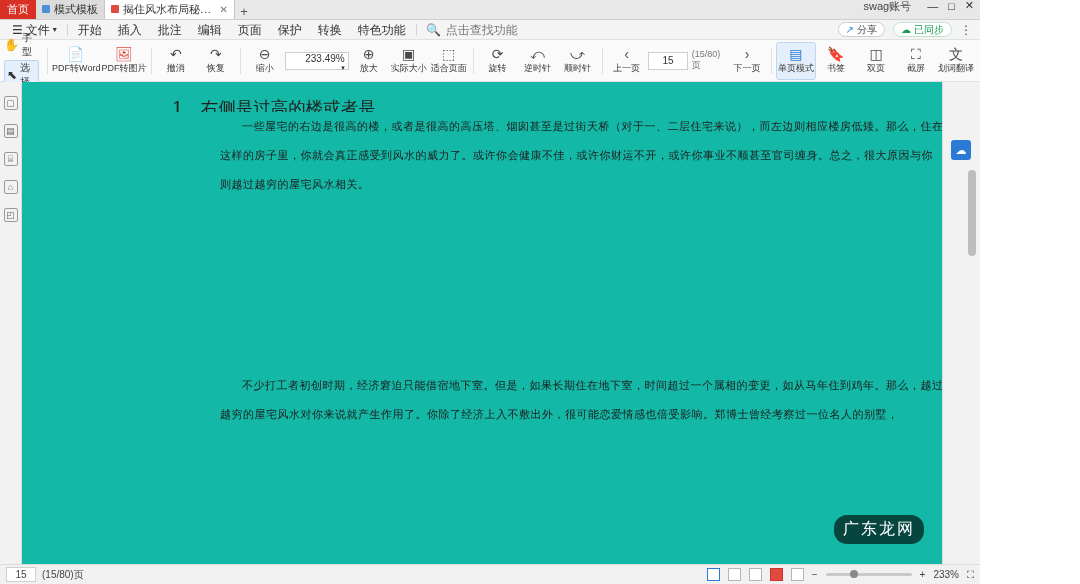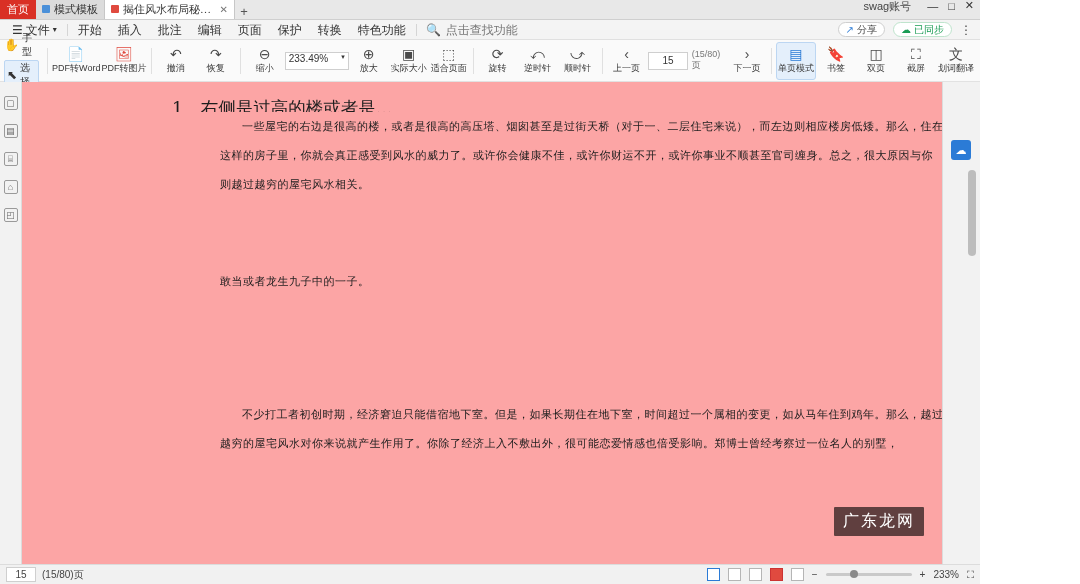--- a/index.html
+++ b/index.html
@@ -61,65 +61,65 @@
     font-size:9px; color:#3a3a3a; white-space:nowrap;
   }
   .tool .ic { font-size:14px; line-height:14px; color:#4a4a4a; }
   .tool.red .ic { color:#e04a3f; }
   .tool.blue .ic { color:#2b7bd6; }
   .tool.sel { background:#e4effb; border:1px solid #bcd6f2; border-radius:3px; height:38px; }
   .tsep { width:1px; height:26px; background:#e0e0e0; margin:0 4px; }
   .zoomrow { display:flex; align-items:center; gap:2px; }
   .zoombox {
     width:64px; height:18px; border:1px solid #cfcfcf; background:#fff;
-    font-size:10px; display:flex; align-items:flex-start; justify-content:space-between;
-    padding:0 3px; color:#333;
+    font-size:10px; display:flex; align-items:flex-end; justify-content:space-between;
+    padding:0 3px; color:#333;flex-direction:column;
   }
   .pagebox {
     width:44px; height:18px; border:1px solid #cfcfcf; background:#fff;
     font-size:10px; display:flex; align-items:center; justify-content:center; color:#333;
   }
   .pagetotal { font-size:9px; color:#777; margin-left:2px; }
 
   
   .main { flex:1; display:flex; position:relative; overflow:hidden; background:#6e6e6e; }
   .leftbar {
     width:22px; background:#f2f2f2; border-right:1px solid #dcdcdc;
     display:flex; flex-direction:column; align-items:center; padding-top:14px; gap:14px;
   }
   .lb-ic { width:14px; height:14px; border:1px solid #9a9a9a; border-radius:2px; color:#666; font-size:9px;
            display:flex; align-items:center; justify-content:center; }
 
   .pagearea { flex:1; position:relative; overflow:hidden; background:#787878; }
   .page {
     position:absolute; left:0; top:0; width:1042px; height:100%;
-    background:#fca5a5; padding:14px 120px 0 150px;
+    background:#14b8a6; padding:14px 120px 0 150px;
   }
   .doc { font-family:"DejaVu Serif", "Liberation Serif", serif; color:#1d1d1d; }
   .p-line { font-size:11px; line-height:29px; letter-spacing:.5px;margin-left:48px; }
   .ind { text-indent:2em; }
   .heading { font-size:17.5px; line-height:29px; font-weight:600; letter-spacing:.5px; }
   .topcut { font-size:17.5px; color:#1d1d1d; height:16px; overflow:hidden; }
 
   .rightrail {
     position:absolute; right:0; top:0; width:38px; height:100%;
     background:#f2f2f2; border-left:1px solid #dcdcdc;
   }
   .rr-btn {
     position:absolute; right:9px; top:58px; width:20px; height:20px; border-radius:3px;
     background:#2b7bd6; color:#fff; font-size:11px; display:flex; align-items:center; justify-content:center;
   }
   .vscroll {
     position:absolute; right:4px; top:88px; width:8px; height:86px; border-radius:4px; background:#bdbdbd;
   }
 
   .watermark {
-    position:absolute; right:56px; bottom:28px;
+    position:absolute; right:56px; bottom:20px;
     background:rgba(0,0,0,.62); color:#fff; font-size:16px;
-    padding:4px 9px; border-radius:1px; letter-spacing:2px;
+    padding:4px 9px; border-radius:13px; letter-spacing:2px;
     font-family:"DejaVu Sans", sans-serif;
   }
 
   
   .statusbar {
     height:20px; background:#f1f1f1; border-top:1px solid #dcdcdc;
     display:flex; align-items:center; gap:6px; padding:0 6px; font-size:10px; color:#444;
   }
   .sb-page { width:30px; height:15px; border:1px solid #cfcfcf; background:#fff;
              display:flex; align-items:center; justify-content:center; font-size:10px; }
@@ -305,21 +305,20 @@
       <div class="lb-ic">⌂</div>
       <div class="lb-ic">◰</div>
     </div>
 
     <div class="pagearea">
       <div class="page doc">
         <div class="topcut">1、右侧是过高的楼或者是...</div>
         <div class="p-line ind">一些屋宅的右边是很高的楼，或者是很高的高压塔、烟囱甚至是过街天桥（对于一、二层住宅来说），而左边则相应楼房低矮。那么，住在这样的房子里，你就会真正感受到风水的威力了。或许你会健康不佳，或许你财运不开，或许你事业不顺甚至官司缠身。总之，很大原因与你则越过越穷的屋宅风水相关。</div>
         <div style="height:46px"></div>
         <div style="height:22px"></div>
-        <div class="p-line">敢当或者龙生九子中的一子。</div>
         <div style="height:104px"></div>
         <div class="p-line ind">不少打工者初创时期，经济窘迫只能借宿地下室。但是，如果长期住在地下室，时间超过一个属相的变更，如从马年住到鸡年。那么，越过越穷的屋宅风水对你来说就产生作用了。你除了经济上入不敷出外，很可能恋爱情感也倍受影响。郑博士曾经考察过一位名人的别墅，</div>
       </div>
 
       <div class="rightrail"></div>
       <div class="rr-btn">☁</div>
       <div class="vscroll"></div>
 
       <div class="watermark">广东龙网</div>
     </div>

